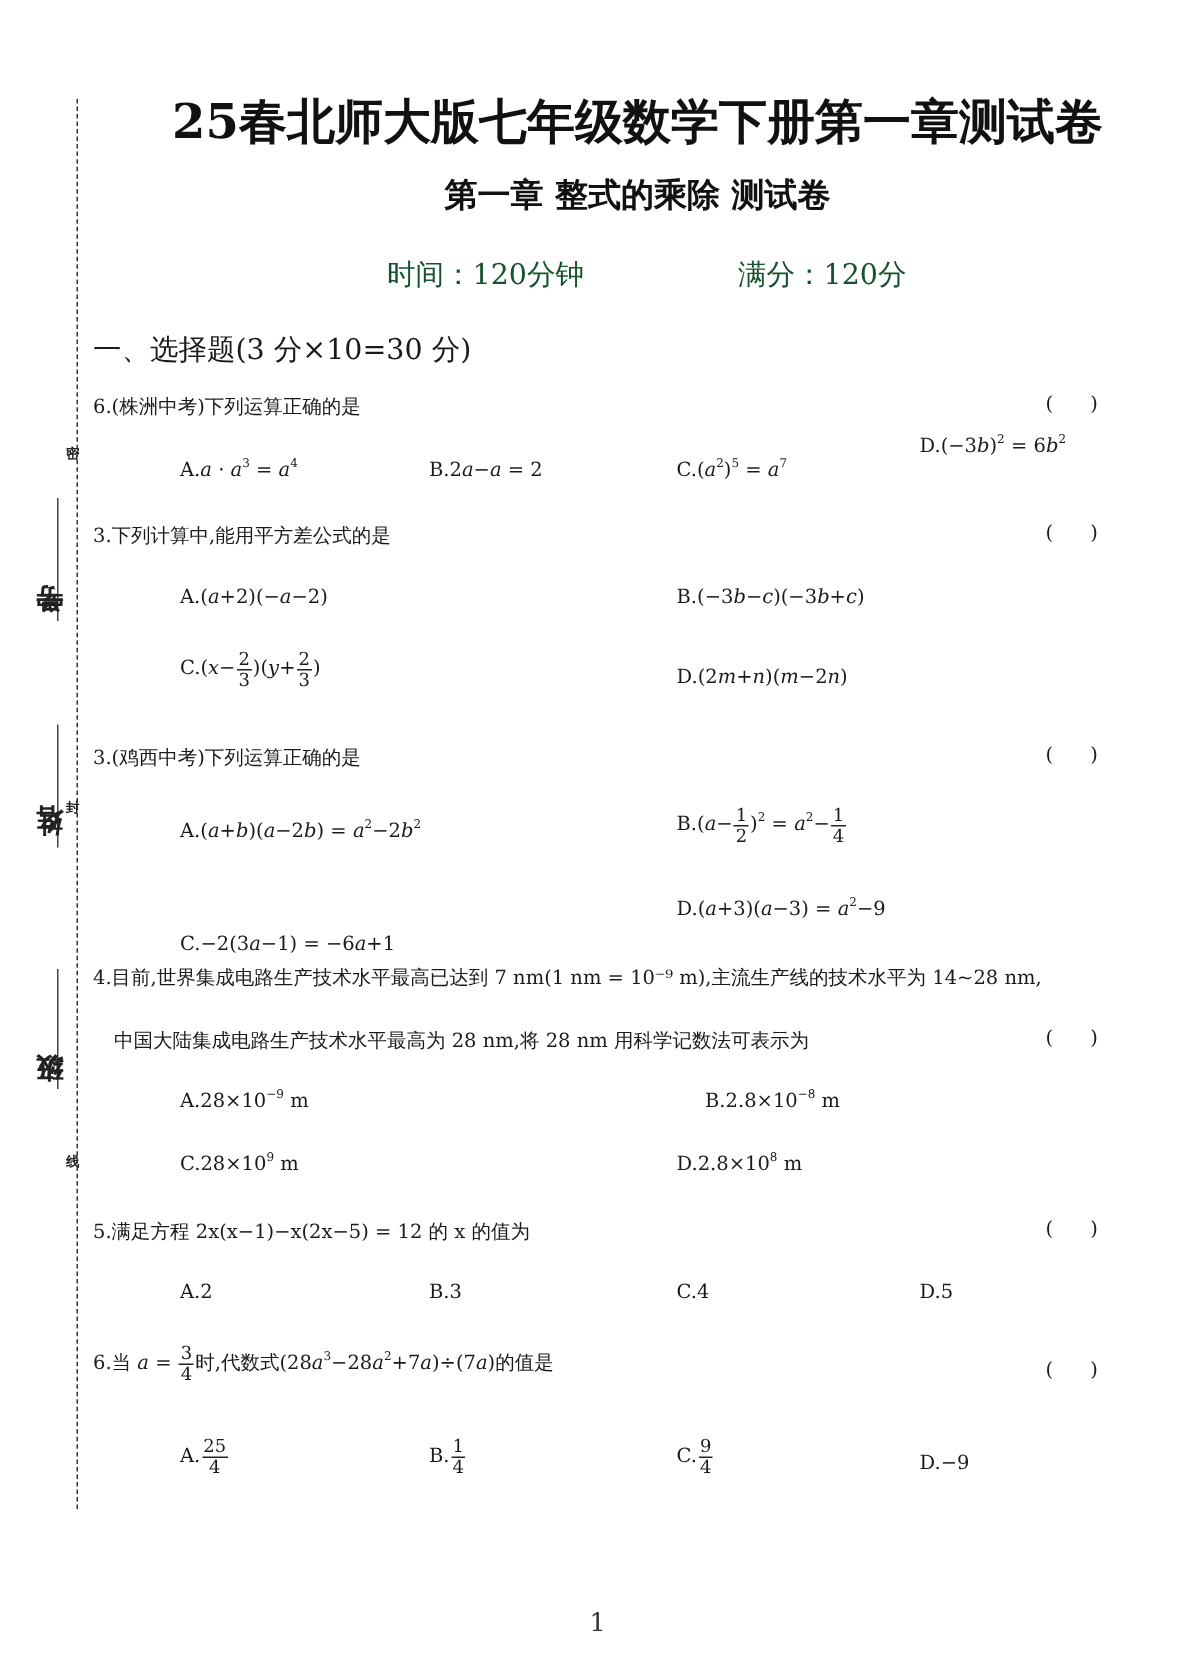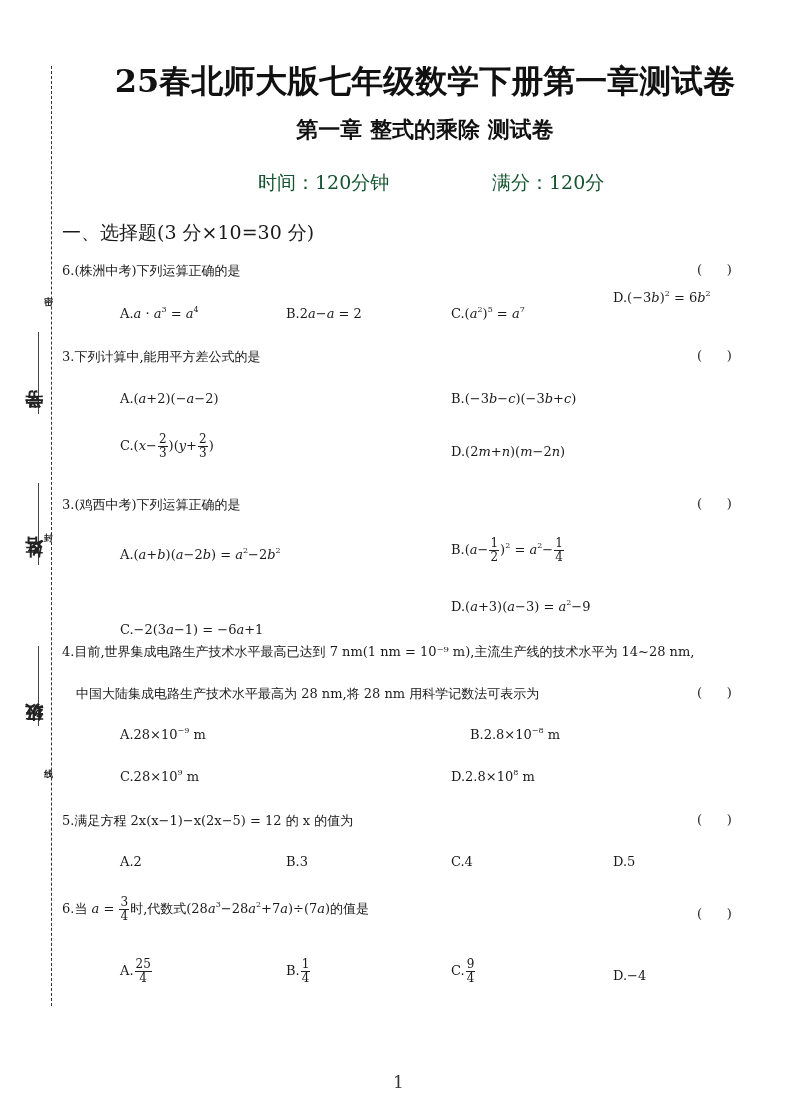--- a/index.html
+++ b/index.html
@@ -84,15 +84,15 @@
 <div class="opt" style="left:76px;top:854px">A.2</div>
 <div class="opt" style="left:242px;top:854px">B.3</div>
 <div class="opt" style="left:407px;top:854px">C.4</div>
 <div class="opt" style="left:569px;top:854px">D.5</div>
 
 <div class="q" style="top:896px">6.当 <i>a</i> = <span class="frac"><span class="n">3</span><span class="d">4</span></span>时,代数式(28<i>a</i><sup>3</sup>−28<i>a</i><sup>2</sup>+7<i>a</i>)÷(7<i>a</i>)的值是</div>
 <div class="paren" style="top:906px">(      )</div>
 <div class="opt" style="left:76px;top:958px">A.<span class="frac"><span class="n">25</span><span class="d">4</span></span></div>
 <div class="opt" style="left:242px;top:958px">B.<span class="frac"><span class="n">1</span><span class="d">4</span></span></div>
 <div class="opt" style="left:407px;top:958px">C.<span class="frac"><span class="n">9</span><span class="d">4</span></span></div>
-<div class="opt" style="left:569px;top:968px">D.−4</div>
+<div class="opt" style="left:569px;top:968px">D.−9</div>
 
 <div class="page-num">1</div>
 
 </body></html>

